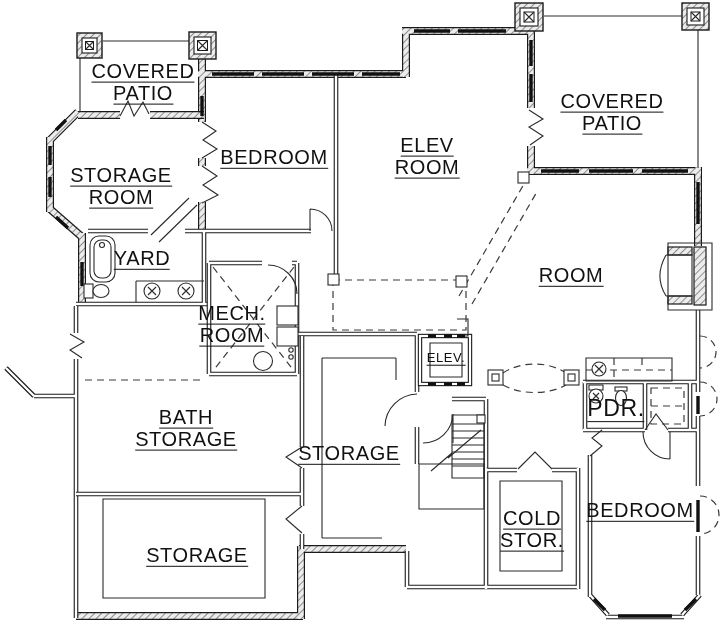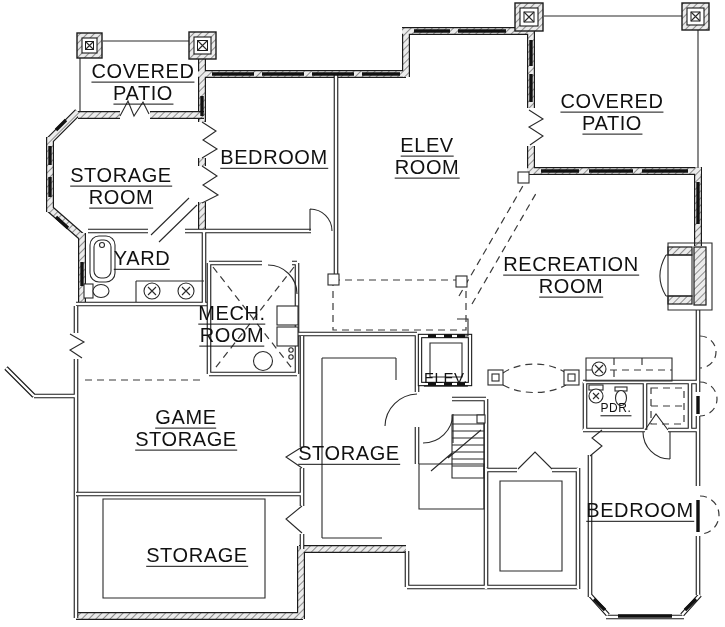--- a/index.html
+++ b/index.html
@@ -12,21 +12,21 @@
   .iw{stroke:#1a1a1a;stroke-width:4.6;fill:none;stroke-linecap:butt;}
   .ii{stroke:#ffffff;stroke-width:2.4;fill:none;stroke-linecap:butt;}
   .tl{stroke:#2a2a2a;stroke-width:1.1;fill:none;}
   .win{stroke:#111111;stroke-width:3.4;fill:none;}
   .dsh{stroke:#3a3a3a;stroke-width:1.2;fill:none;stroke-dasharray:7 5;}
   .fx{fill:#ffffff;stroke:#2a2a2a;stroke-width:1.1;}
   .room-label{position:absolute;transform:translate(-50%,-50%);text-align:center;
       font-size:20px;letter-spacing:0.6px;color:#111;line-height:1.12;white-space:nowrap;}
   .room-label .ln{display:block;}
   .room-label .ln i{font-style:normal;border-bottom:1.8px solid #111;padding-bottom:0px;}
-  .fs15{font-size:15px;margin-top:20px;} .fs18{font-size:12px;}
+  .fs15{font-size:13px;} .fs18{font-size:23px;}
 </style>
 </head>
 <body>
 
 <div class="plan">
 <svg width="725" height="627" viewBox="0 0 725 627">
   <defs>
     <pattern id="hp" width="5" height="5" patternUnits="userSpaceOnUse" patternTransform="rotate(45)">
       <rect width="5" height="5" fill="#ececec"></rect>
       <line x1="0" y1="0" x2="0" y2="5" stroke="#8c8c8c" stroke-width="2"></line>
@@ -217,42 +217,45 @@
     <span class="ln"><i>ROOM</i></span>
   </div>
   <div class="room-label" style="left:274px;top:157px">
     <span class="ln"><i>BEDROOM</i></span>
   </div>
   <div class="room-label" style="left:427px;top:156px">
     <span class="ln"><i>ELEV</i></span>
     <span class="ln"><i>ROOM</i></span>
   </div>
   <div class="room-label" style="left:571px;top:275px">
-    <span class="ln"><i>RECREATION</i></span>
     <span class="ln"><i>ROOM</i></span>
   </div>
   <div class="room-label" style="left:142px;top:258px">
     <span class="ln"><i>YARD</i></span>
   </div>
   <div class="room-label" style="left:232px;top:324px">
     <span class="ln"><i>MECH.</i></span>
     <span class="ln"><i>ROOM</i></span>
   </div>
   <div class="room-label fs15" style="left:446px;top:358px">
     <span class="ln"><i>ELEV.</i></span>
   </div>
   <div class="room-label" style="left:186px;top:428px">
-    <span class="ln"><i>GAME</i></span>
+    <span class="ln"><i>BATH</i></span>
     <span class="ln"><i>STORAGE</i></span>
   </div>
   <div class="room-label fs18" style="left:616px;top:409px">
     <span class="ln"><i>PDR.</i></span>
   </div>
   <div class="room-label" style="left:349px;top:453px">
     <span class="ln"><i>STORAGE</i></span>
   </div>
+  <div class="room-label" style="left:532px;top:529px">
+    <span class="ln"><i>COLD</i></span>
+    <span class="ln"><i>STOR.</i></span>
+  </div>
   <div class="room-label" style="left:640px;top:510px">
     <span class="ln"><i>BEDROOM</i></span>
   </div>
   <div class="room-label" style="left:197px;top:555px">
     <span class="ln"><i>STORAGE</i></span>
   </div>
 </div>
 
 </body></html>

